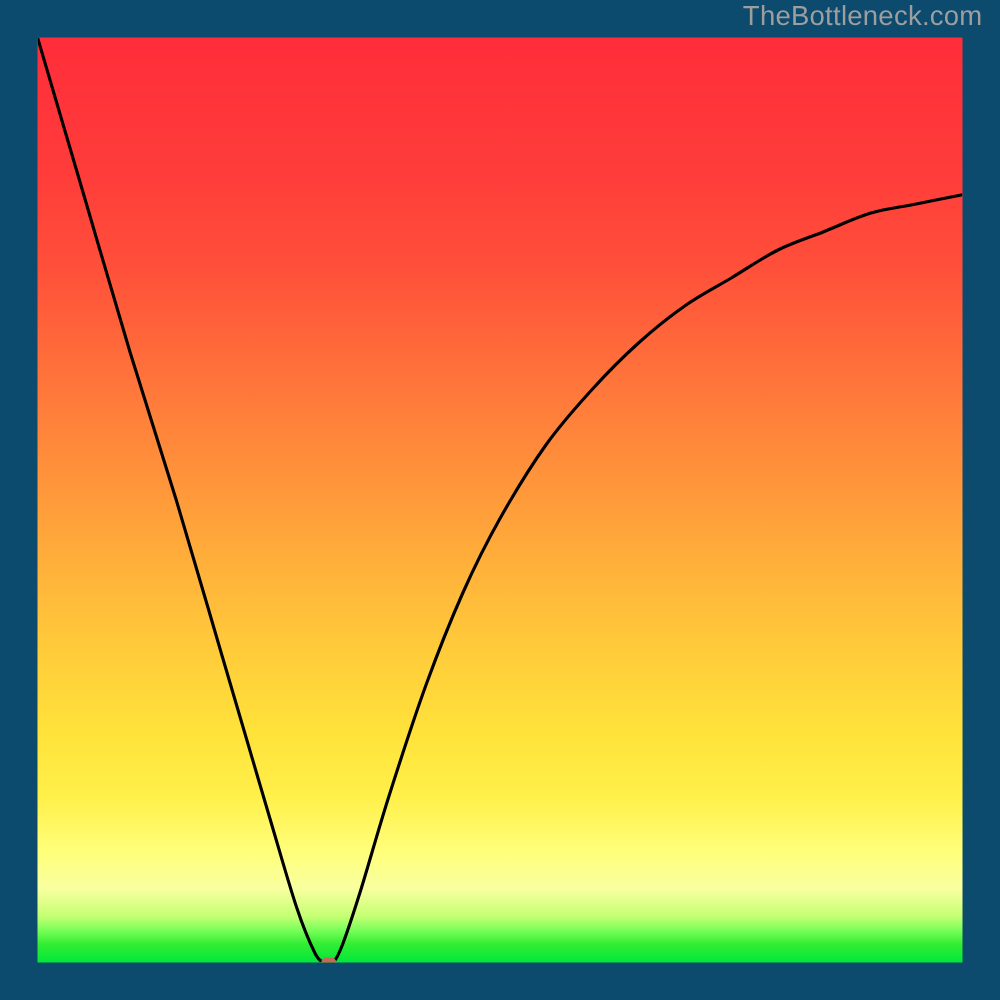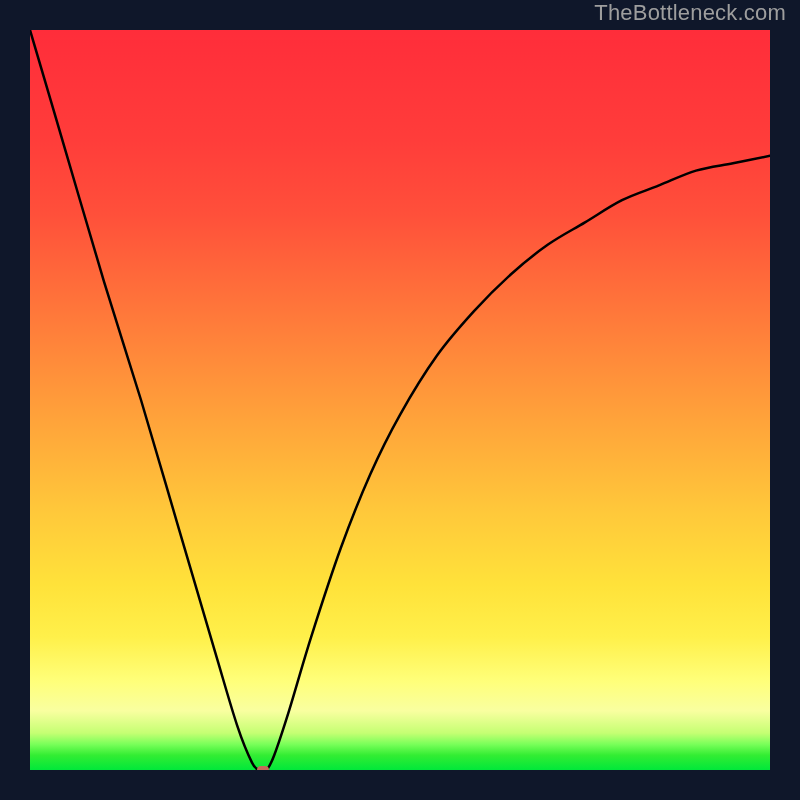--- a/index.html
+++ b/index.html
@@ -8,21 +8,21 @@
     width: 800px;
     height: 800px;
     background: #000;
     font-family: Arial, Helvetica, sans-serif;
     overflow: hidden;
   }
   .frame {
     position: absolute;
     top: 0; left: 0;
     width: 800px; height: 800px;
-    background: #0f172a;
+    background: #0c4a6e;
   }
   .plot-area {
     position: absolute;
     top: 30px;
     left: 30px;
     width: 740px;
     height: 740px;
     overflow: hidden;
     
     background: linear-gradient(

